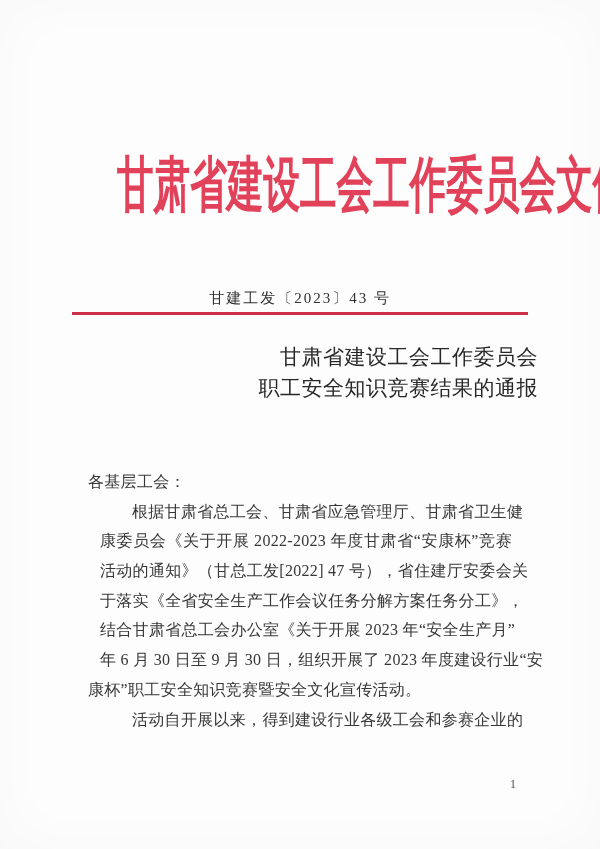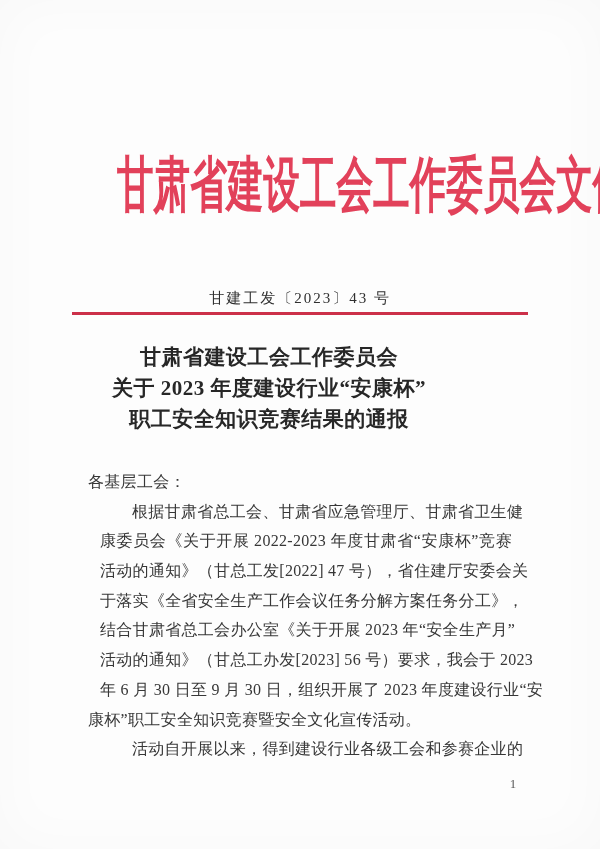--- a/index.html
+++ b/index.html
@@ -45,24 +45,24 @@
     left: 72px;
     width: 456px;
     height: 3px;
     background: var(--line_red, #cc3049);
   }
   .doc-title {
     position: absolute;
     top: 342px;
     left: 0;
     width: 538px;
-    text-align: center;
+    text-align: right;
     font-size: 21px;
     line-height: 31px;
-    font-weight: bold;
+    font-weight: normal;
     color: #272727;
     letter-spacing: 0.5px;
   }
   .body-text {
     position: absolute;
     top: 467px;
     left: 88px;
     width: 424px;
     font-size: 16px;
     color: var(--body_ink, #373737);
@@ -95,32 +95,30 @@
 <div class="page">
 
   <div class="header-title">甘肃省建设工会工作委员会文件</div>
 
   <div class="doc-number">甘建工发〔2023〕43 号</div>
 
   <div class="red-line"></div>
 
   <div class="doc-title">
     <div>甘肃省建设工会工作委员会</div>
-    <div>关于 2023 年度建设行业“安康杯”</div>
     <div>职工安全知识竞赛结果的通报</div>
   </div>
 
   <div class="body-text">
     <div class="body-line">各基层工会：</div>
     <div class="body-line ind jst">根据甘肃省总工会、甘肃省应急管理厅、甘肃省卫生健</div>
     <div class="body-line jst">康委员会《关于开展 2022-2023 年度甘肃省“安康杯”竞赛</div>
     <div class="body-line jst">活动的通知》（甘总工发[2022] 47 号），省住建厅安委会关</div>
     <div class="body-line jst">于落实《全省安全生产工作会议任务分解方案任务分工》，</div>
     <div class="body-line jst">结合甘肃省总工会办公室《关于开展 2023 年“安全生产月”</div>
-    <div class="body-line jst">活动的通知》（甘总工办发[2023] 56 号）要求，我会于 2023</div>
     <div class="body-line jst">年 6 月 30 日至 9 月 30 日，组织开展了 2023 年度建设行业“安</div>
     <div class="body-line">康杯”职工安全知识竞赛暨安全文化宣传活动。</div>
     <div class="body-line ind jst">活动自开展以来，得到建设行业各级工会和参赛企业的</div>
   </div>
 
   <div class="page-number">1</div>
 
 </div>
 
 </body></html>

